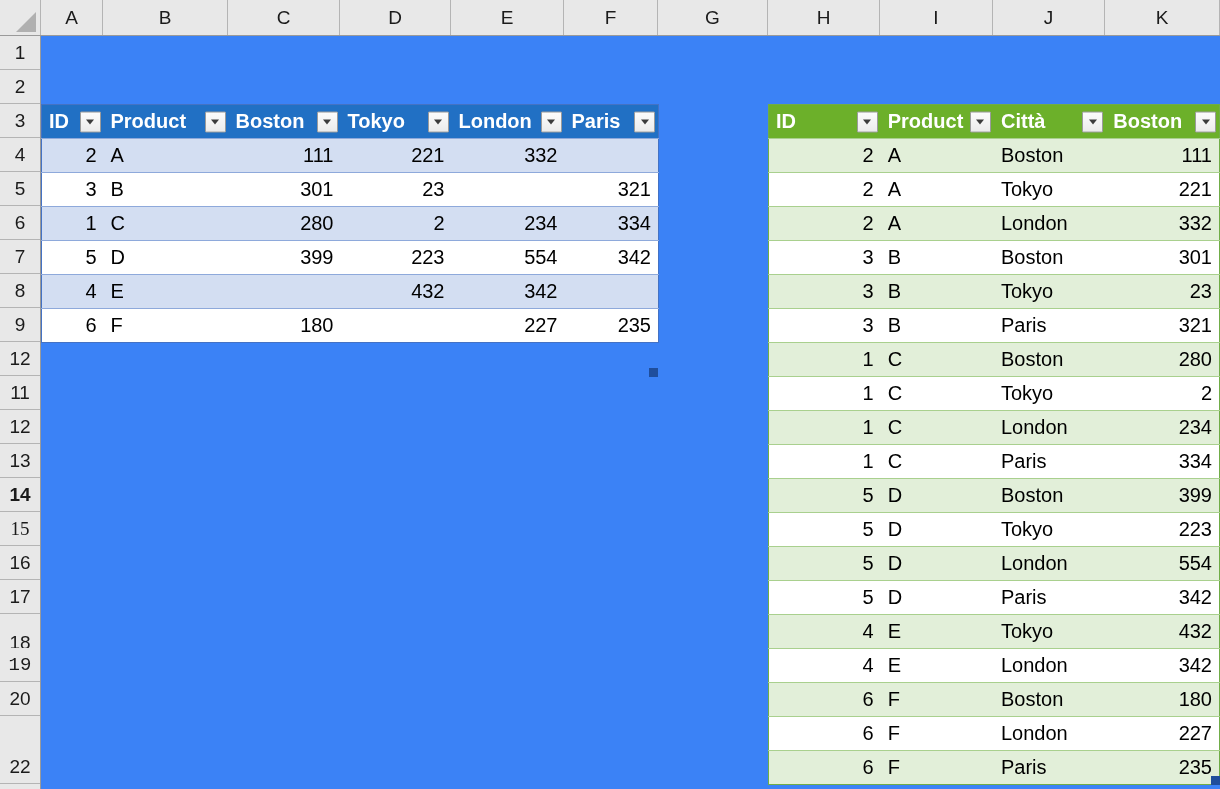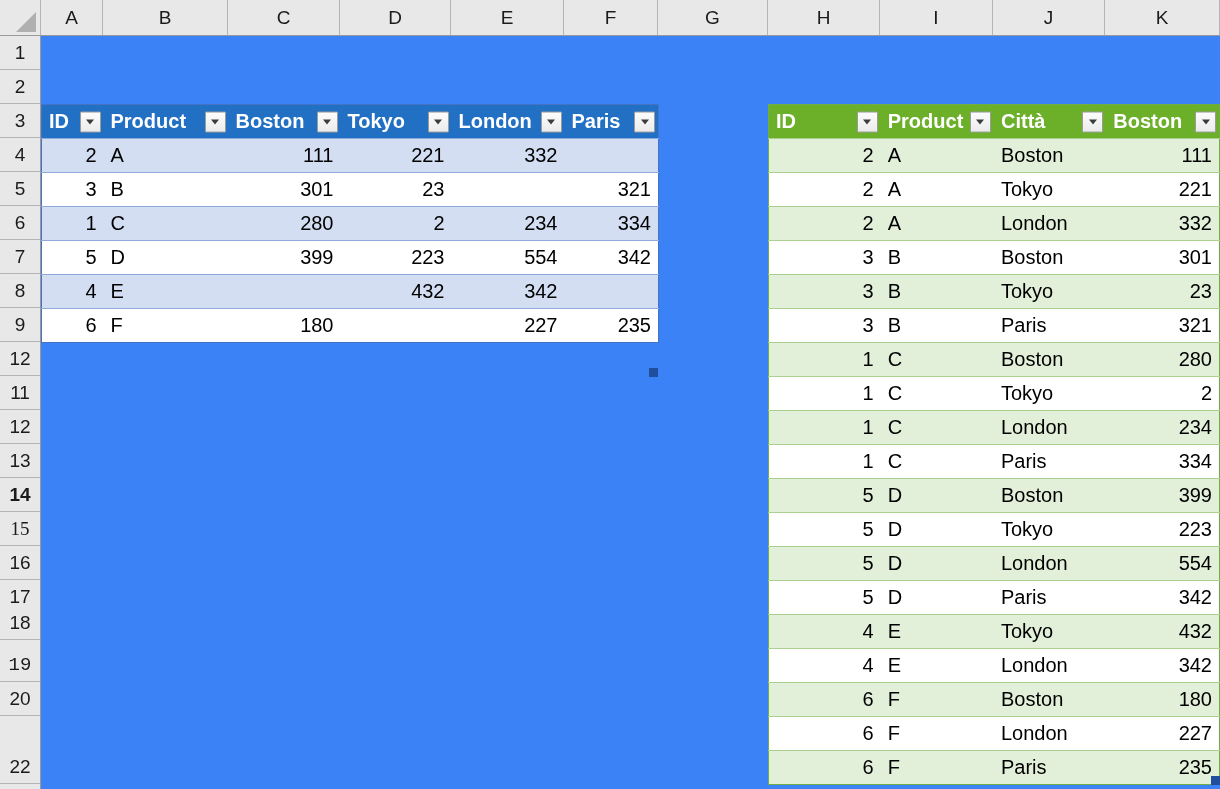--- a/index.html
+++ b/index.html
@@ -199,21 +199,21 @@
       <div class="row-head" style="top: 238px;">8</div>
       <div class="row-head" style="top: 272px;">9</div>
       <div class="row-head" style="top: 306px;">12</div>
       <div class="row-head" style="top: 340px; text-align: center;">11</div>
       <div class="row-head" style="top: 374px;">12</div>
       <div class="row-head" style="top: 408px;">13</div>
       <div class="row-head" style="top: 442px; font-weight: bold;">14</div>
       <div class="row-head" style="top: 476px; font-family: Liberation Serif, serif;">15</div>
       <div class="row-head" style="top: 510px;">16</div>
       <div class="row-head" style="top: 544px;">17</div>
-      <div class="row-head" style="top: 570px;">18</div>
+      <div class="row-head" style="top: 590px;">18</div>
       <div class="row-head" style="top: 612px; font-family: Liberation Mono, monospace;">19</div>
       <div class="row-head" style="top: 646px;">20</div>
       <div class="row-head" style="top: 708px;">21</div>
       <div class="row-head" style="top: 714px;">22</div>
     </div>
 
   <div id="grid-body">
 
     <table class="xl-table" id="table-blue">
       <thead>

